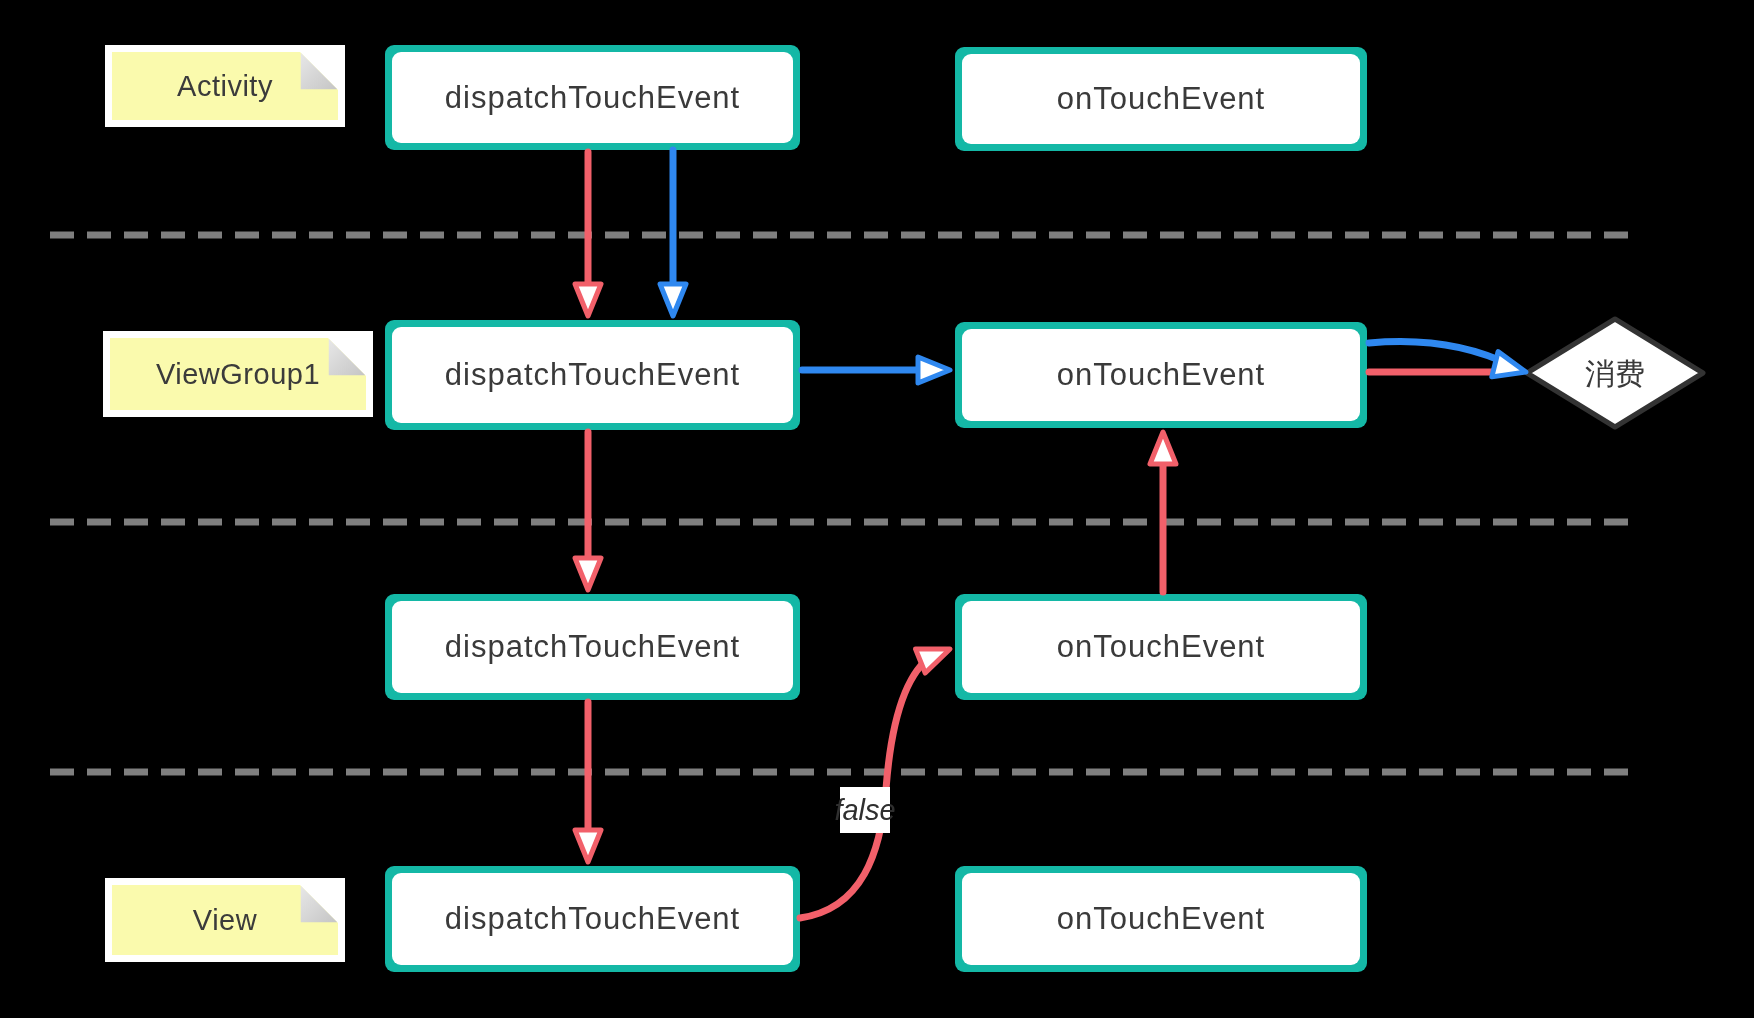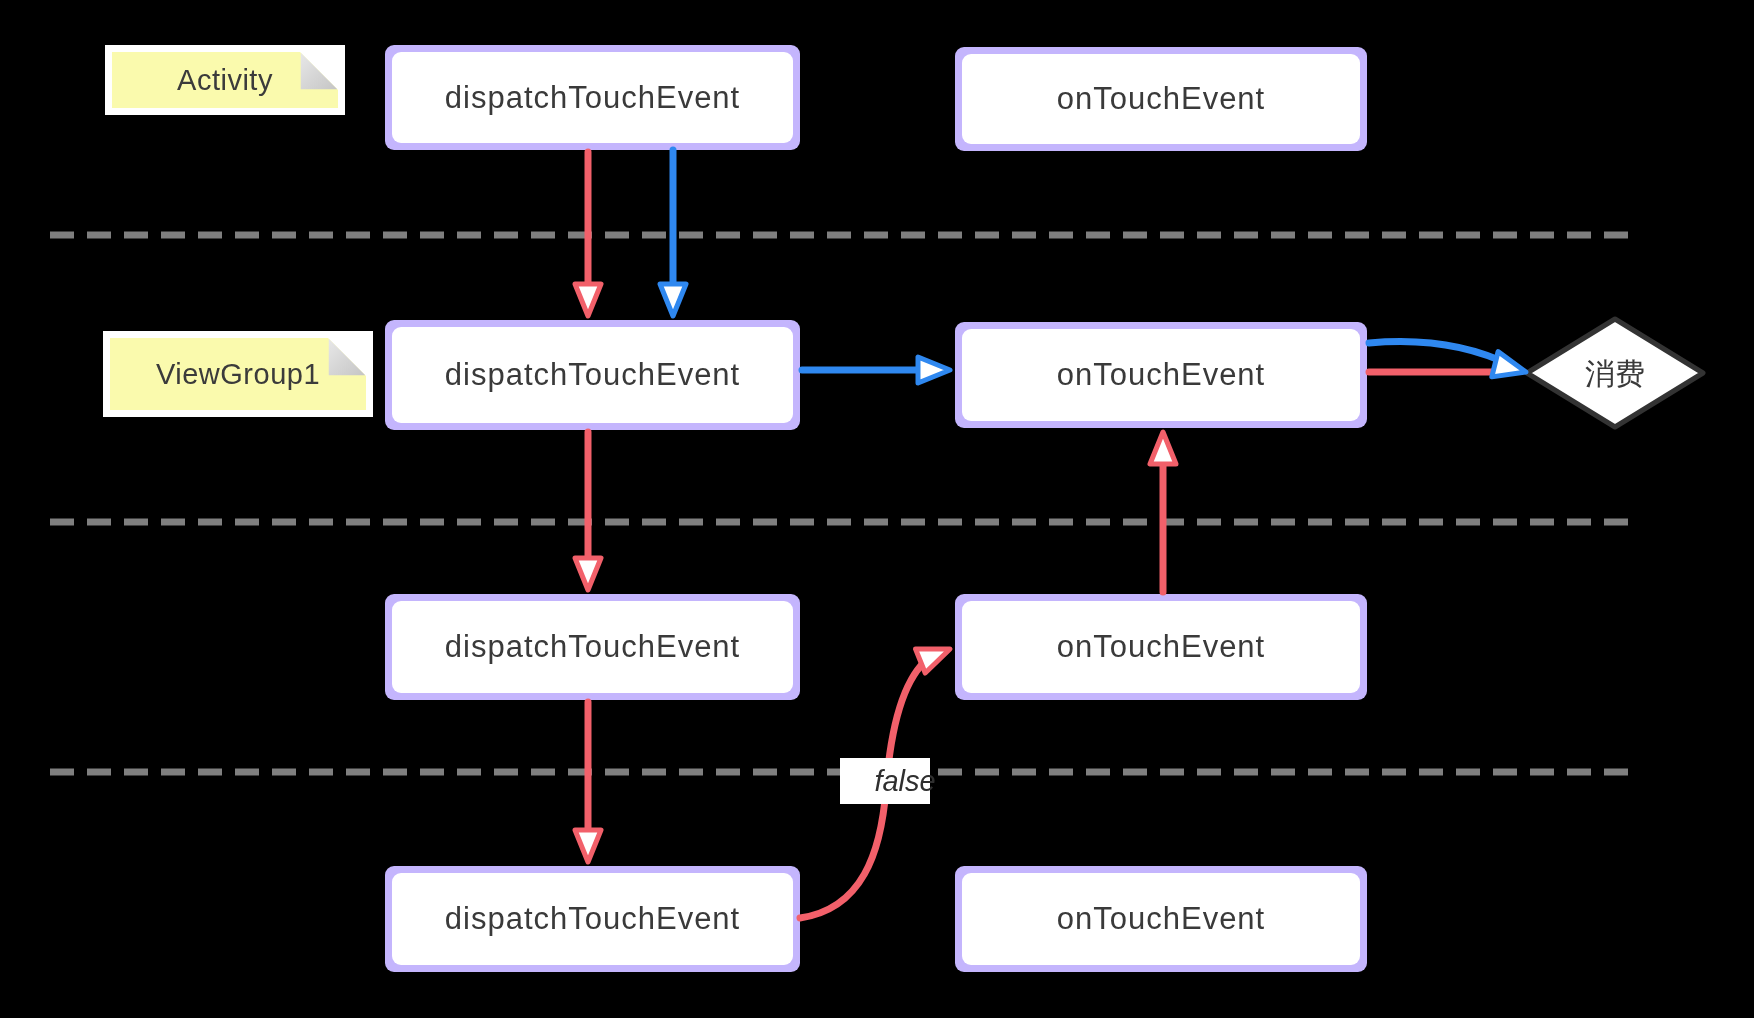--- a/index.html
+++ b/index.html
@@ -13,21 +13,21 @@
   .sticky{position:absolute;background:#fff;padding:7px;box-sizing:border-box;z-index:2;}
   .sticky-inner{position:relative;width:100%;height:100%;background:#FAFAAD;
     display:flex;align-items:center;justify-content:center;overflow:hidden;}
   .sticky-label{font-size:29px;color:#3B3B3B;letter-spacing:.5px;}
   .fold-cut{position:absolute;top:0;right:0;width:38px;height:38px;background:#fff;
     clip-path:polygon(0 0,100% 0,100% 100%);}
   .fold-flap{position:absolute;top:0;right:0;width:38px;height:38px;background:#C9C9C9;
     clip-path:polygon(2% 2%,98% 98%,2% 98%);
     background:linear-gradient(135deg,#e8e8e8 0%,#c4c4c4 100%);}
   
-  .node{position:absolute;background:#c4b5fd;border-radius:9px;padding:7px;box-sizing:border-box;z-index:2;}
+  .node{position:absolute;background:#14b8a6;border-radius:9px;padding:7px;box-sizing:border-box;z-index:2;}
   .node-inner{width:100%;height:100%;background:#fff;border-radius:9px;
     display:flex;align-items:center;justify-content:center;}
   .node-label{font-size:31px;color:#3A3A3A;letter-spacing:1px;}
   
   .edge-label{position:absolute;z-index:4;background:#fff;display:flex;align-items:center;justify-content:center;
     font-style:italic;font-size:29px;color:#2F2F2F;}
   .svg-text{font-family:"Liberation Sans","DejaVu Sans",sans-serif;}
 </style>
 </head>
 <body>
@@ -63,37 +63,44 @@
 
     <path d="M1369 372 L1506 372" fill="none" stroke-width="7" stroke-linecap="round" stroke="#F2606A"></path>
 
     <path d="M1369 343 C1435 337 1480 350 1512 366" fill="none" stroke-width="7" stroke-linecap="round" stroke="#2F88F0"></path>
     <polygon points="0,0 -32,-13 -32,13" transform="translate(1526,372) rotate(14)" fill="#fff" stroke-width="5" stroke-linejoin="round" stroke="#2F88F0"></polygon>
 
     <path d="M800 918 C862 909 881 853 886 789 C891 723 905 673 933 655" fill="none" stroke-width="7" stroke-linecap="round" stroke="#F2606A"></path>
     <polygon points="0,0 -32,-13 -32,13" transform="translate(950,649) rotate(-22)" fill="#fff" stroke-width="5" stroke-linejoin="round" stroke="#F2606A"></polygon>
   </svg>
 
-  <div class="sticky" style="left:105px;top:45px;width:240px;height:70px;">
+  <div class="sticky" style="left:105px;top:45px;width:240px;height:82px;">
     <div class="sticky-inner">
       <div class="fold-cut"></div>
       <div class="fold-flap"></div>
       <span class="sticky-label">Activity</span>
     </div>
   </div>
 
   <div class="sticky" style="left:103px;top:331px;width:270px;height:86px;">
     <div class="sticky-inner">
       <div class="fold-cut"></div>
       <div class="fold-flap"></div>
       <span class="sticky-label">ViewGroup1</span>
     </div>
   </div>
 
 
+  <div class="sticky" style="left:105px;top:878px;width:240px;height:84px;">
+    <div class="sticky-inner">
+      <div class="fold-cut"></div>
+      <div class="fold-flap"></div>
+      <span class="sticky-label">View</span>
+    </div>
+  </div>
 
   <div class="node" style="left:385px;top:45px;width:415px;height:105px;">
     <div class="node-inner">
         <span class="node-label">dispatchTouchEvent</span>
       </div>
   </div>
 
   <div class="node" style="left:385px;top:320px;width:415px;height:110px;">
     <div class="node-inner">
         <span class="node-label">dispatchTouchEvent</span>
@@ -129,15 +136,15 @@
         <span class="node-label">onTouchEvent</span>
       </div>
   </div>
 
   <div class="node" style="left:955px;top:866px;width:412px;height:106px;">
     <div class="node-inner">
         <span class="node-label">onTouchEvent</span>
       </div>
   </div>
 
-  <div class="edge-label" style="left:840px;top:758px;width:50px;height:46px;padding-left:40px;">false</div>
+  <div class="edge-label" style="left:840px;top:787px;width:50px;height:46px;">false</div>
 
 </div>
 
 </body></html>

